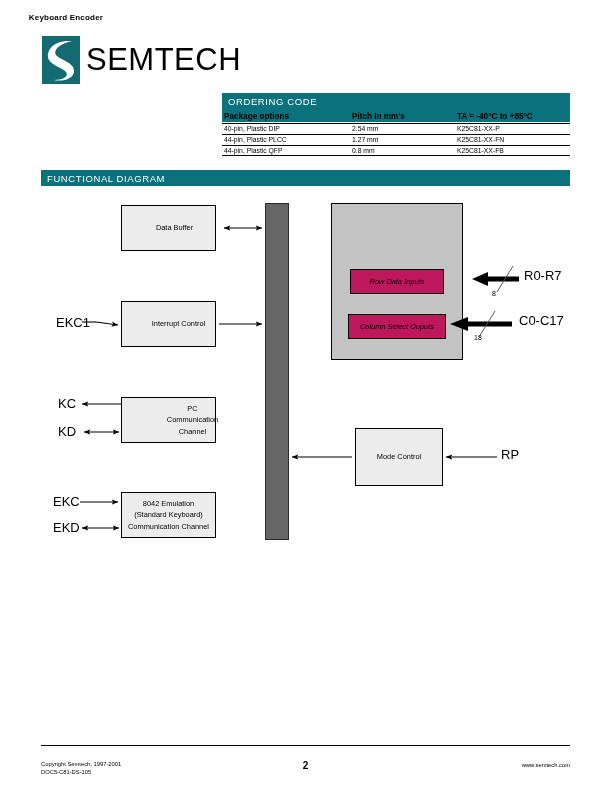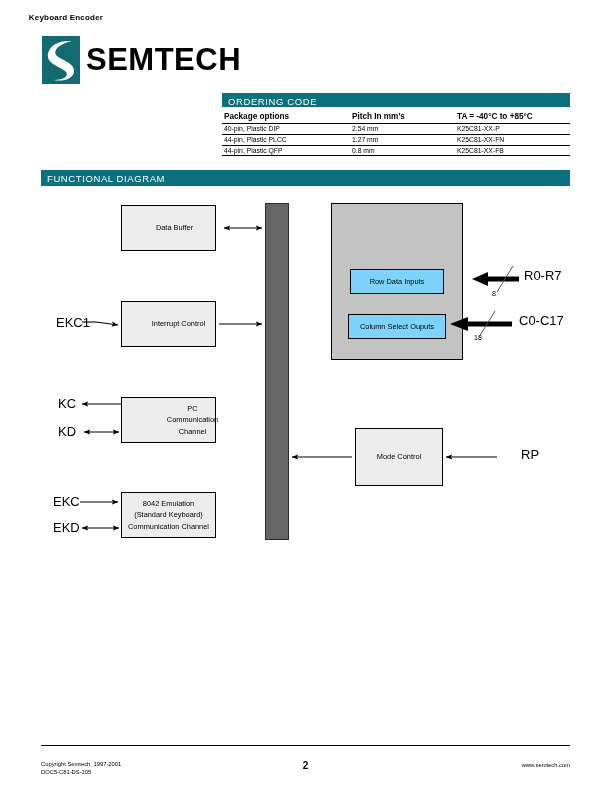--- a/index.html
+++ b/index.html
@@ -31,21 +31,21 @@
     height: 48px;
     background: #136a70;
     overflow: hidden;
   }
   #logo-mark svg { display:block; }
   #logo-word {
     position: absolute;
     left: 44px;
     top: 4px;
     font-size: 31px;
-    font-weight: bold;
+    font-weight: normal;
     letter-spacing: 0.5px;
     line-height: 40px;
     font-family: "Liberation Sans", sans-serif;
     color: #000;
   }
 
   
   .section-bar {
     position: absolute;
     background: #0b717c;
@@ -53,21 +53,21 @@
     font-size: 9.5px;
     letter-spacing: 0.6px;
     line-height: 14px;
     padding: 2px 0 2px 6px;
     box-sizing: border-box;
   }
   #ordering-bar {
     left: 222px;
     top: 93px;
     width: 348px;
-    height: 14px;
+    height: 29px;
   }
   #functional-bar {
     left: 41px;
     top: 170px;
     width: 529px;
     height: 16px;
   }
 
   
   #ordering-table {
@@ -112,21 +112,22 @@
     border: 1px solid #000;
     background: #ececec;
     display: flex;
     align-items: center;
     justify-content: center;
     text-align: center;
     font-size: 7.4px;
     line-height: 11.5px;
   }
   .blk-white {
-    background: #7dd3fc;
+    background: #be185d;
+    font-style: italic;
   }
   #encoder-group {
     position: absolute;
     left: 331px;
     top: 203px;
     width: 132px;
     height: 157px;
     box-sizing: border-box;
     border: 1px solid #000;
     background: #c3c3c3;
@@ -284,21 +285,21 @@
 
 <div class="blk" style="left:355px; top:428px; width:88px; height:58px;">
   <span>Mode Control</span>
 </div>
 
 <div class="pin-label" style="left:56px; top:318px;">EKC1</div>
 <div class="pin-label" style="left:58px; top:399px;">KC</div>
 <div class="pin-label" style="left:58px; top:427px;">KD</div>
 <div class="pin-label" style="left:53px; top:497px;">EKC</div>
 <div class="pin-label" style="left:53px; top:523px;">EKD</div>
-<div class="pin-label" style="left:521px; top:450px;">RP</div>
+<div class="pin-label" style="left:501px; top:450px;">RP</div>
 <div class="pin-label" style="left:524px; top:271px;">R0-R7</div>
 <div class="pin-label" style="left:519px; top:316px;">C0-C17</div>
 
 <div class="bus-width-label" style="left:492px; top:290px;">8</div>
 <div class="bus-width-label" style="left:474px; top:334px;">18</div>
 
 <svg id="diagram">
   <defs>
     <marker id="ah" markerWidth="7" markerHeight="7" refX="6.4" refY="3" orient="auto" markerUnits="userSpaceOnUse">
       <path d="M0,0.4 L6.6,3 L0,5.6 L1.6,3 Z" fill="#000"></path>

